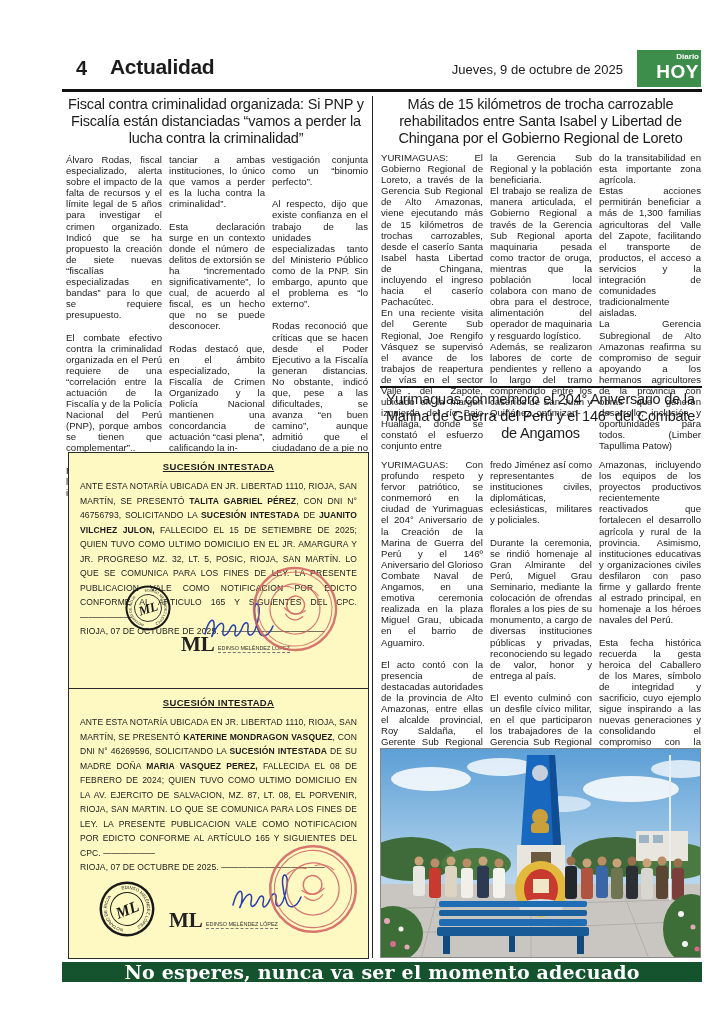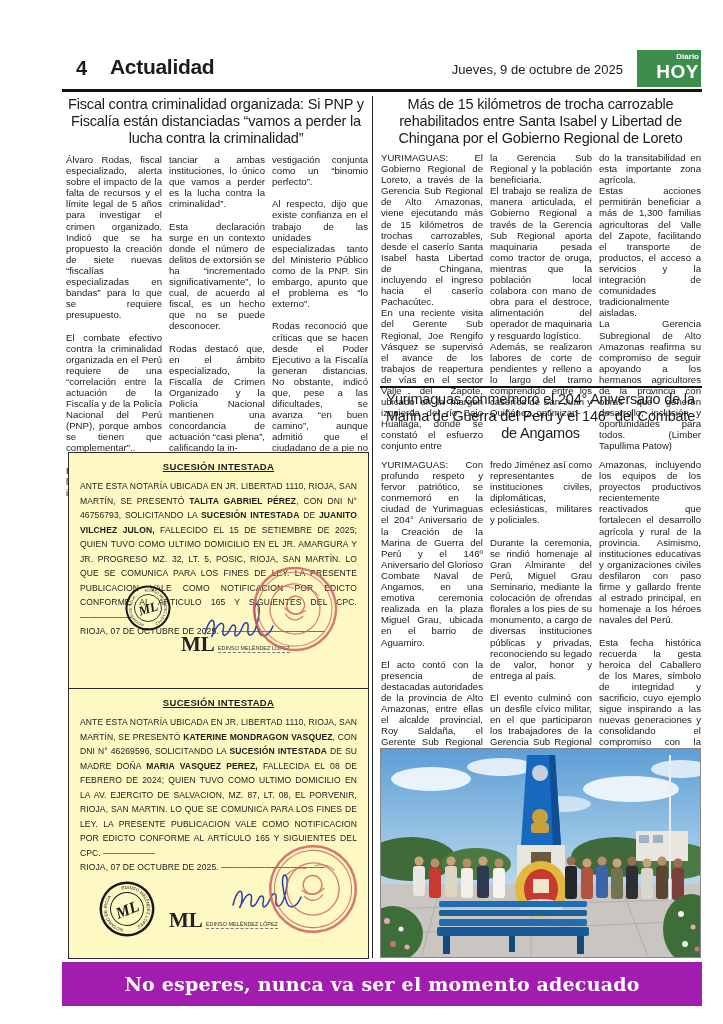--- a/index.html
+++ b/index.html
@@ -67,22 +67,22 @@
 
   
   .photo {
     position:absolute; left:380px; top:748px; width:321px; height:210px;
     border:1px solid #888; overflow:hidden;
   }
   .photo svg { display:block; }
 
   
   .banner {
-    position:absolute; left:62px; top:962px; width:640px; height:44px;
-    background:#a21caf; color:#fff; display:flex; align-items:center; justify-content:center;
+    position:absolute; left:62px; top:962px; width:640px; height:20px;
+    background:#14532d; color:#fff; display:flex; align-items:center; justify-content:center;
     font-family:"DejaVu Serif", serif; font-weight:bold; font-size:19px; letter-spacing:0.2px;
   }
 </style>
 </head>
 <body>
 
 <div id="page">
 
   <div class="page-num">4</div>
   <div class="section-title">Actualidad</div>

